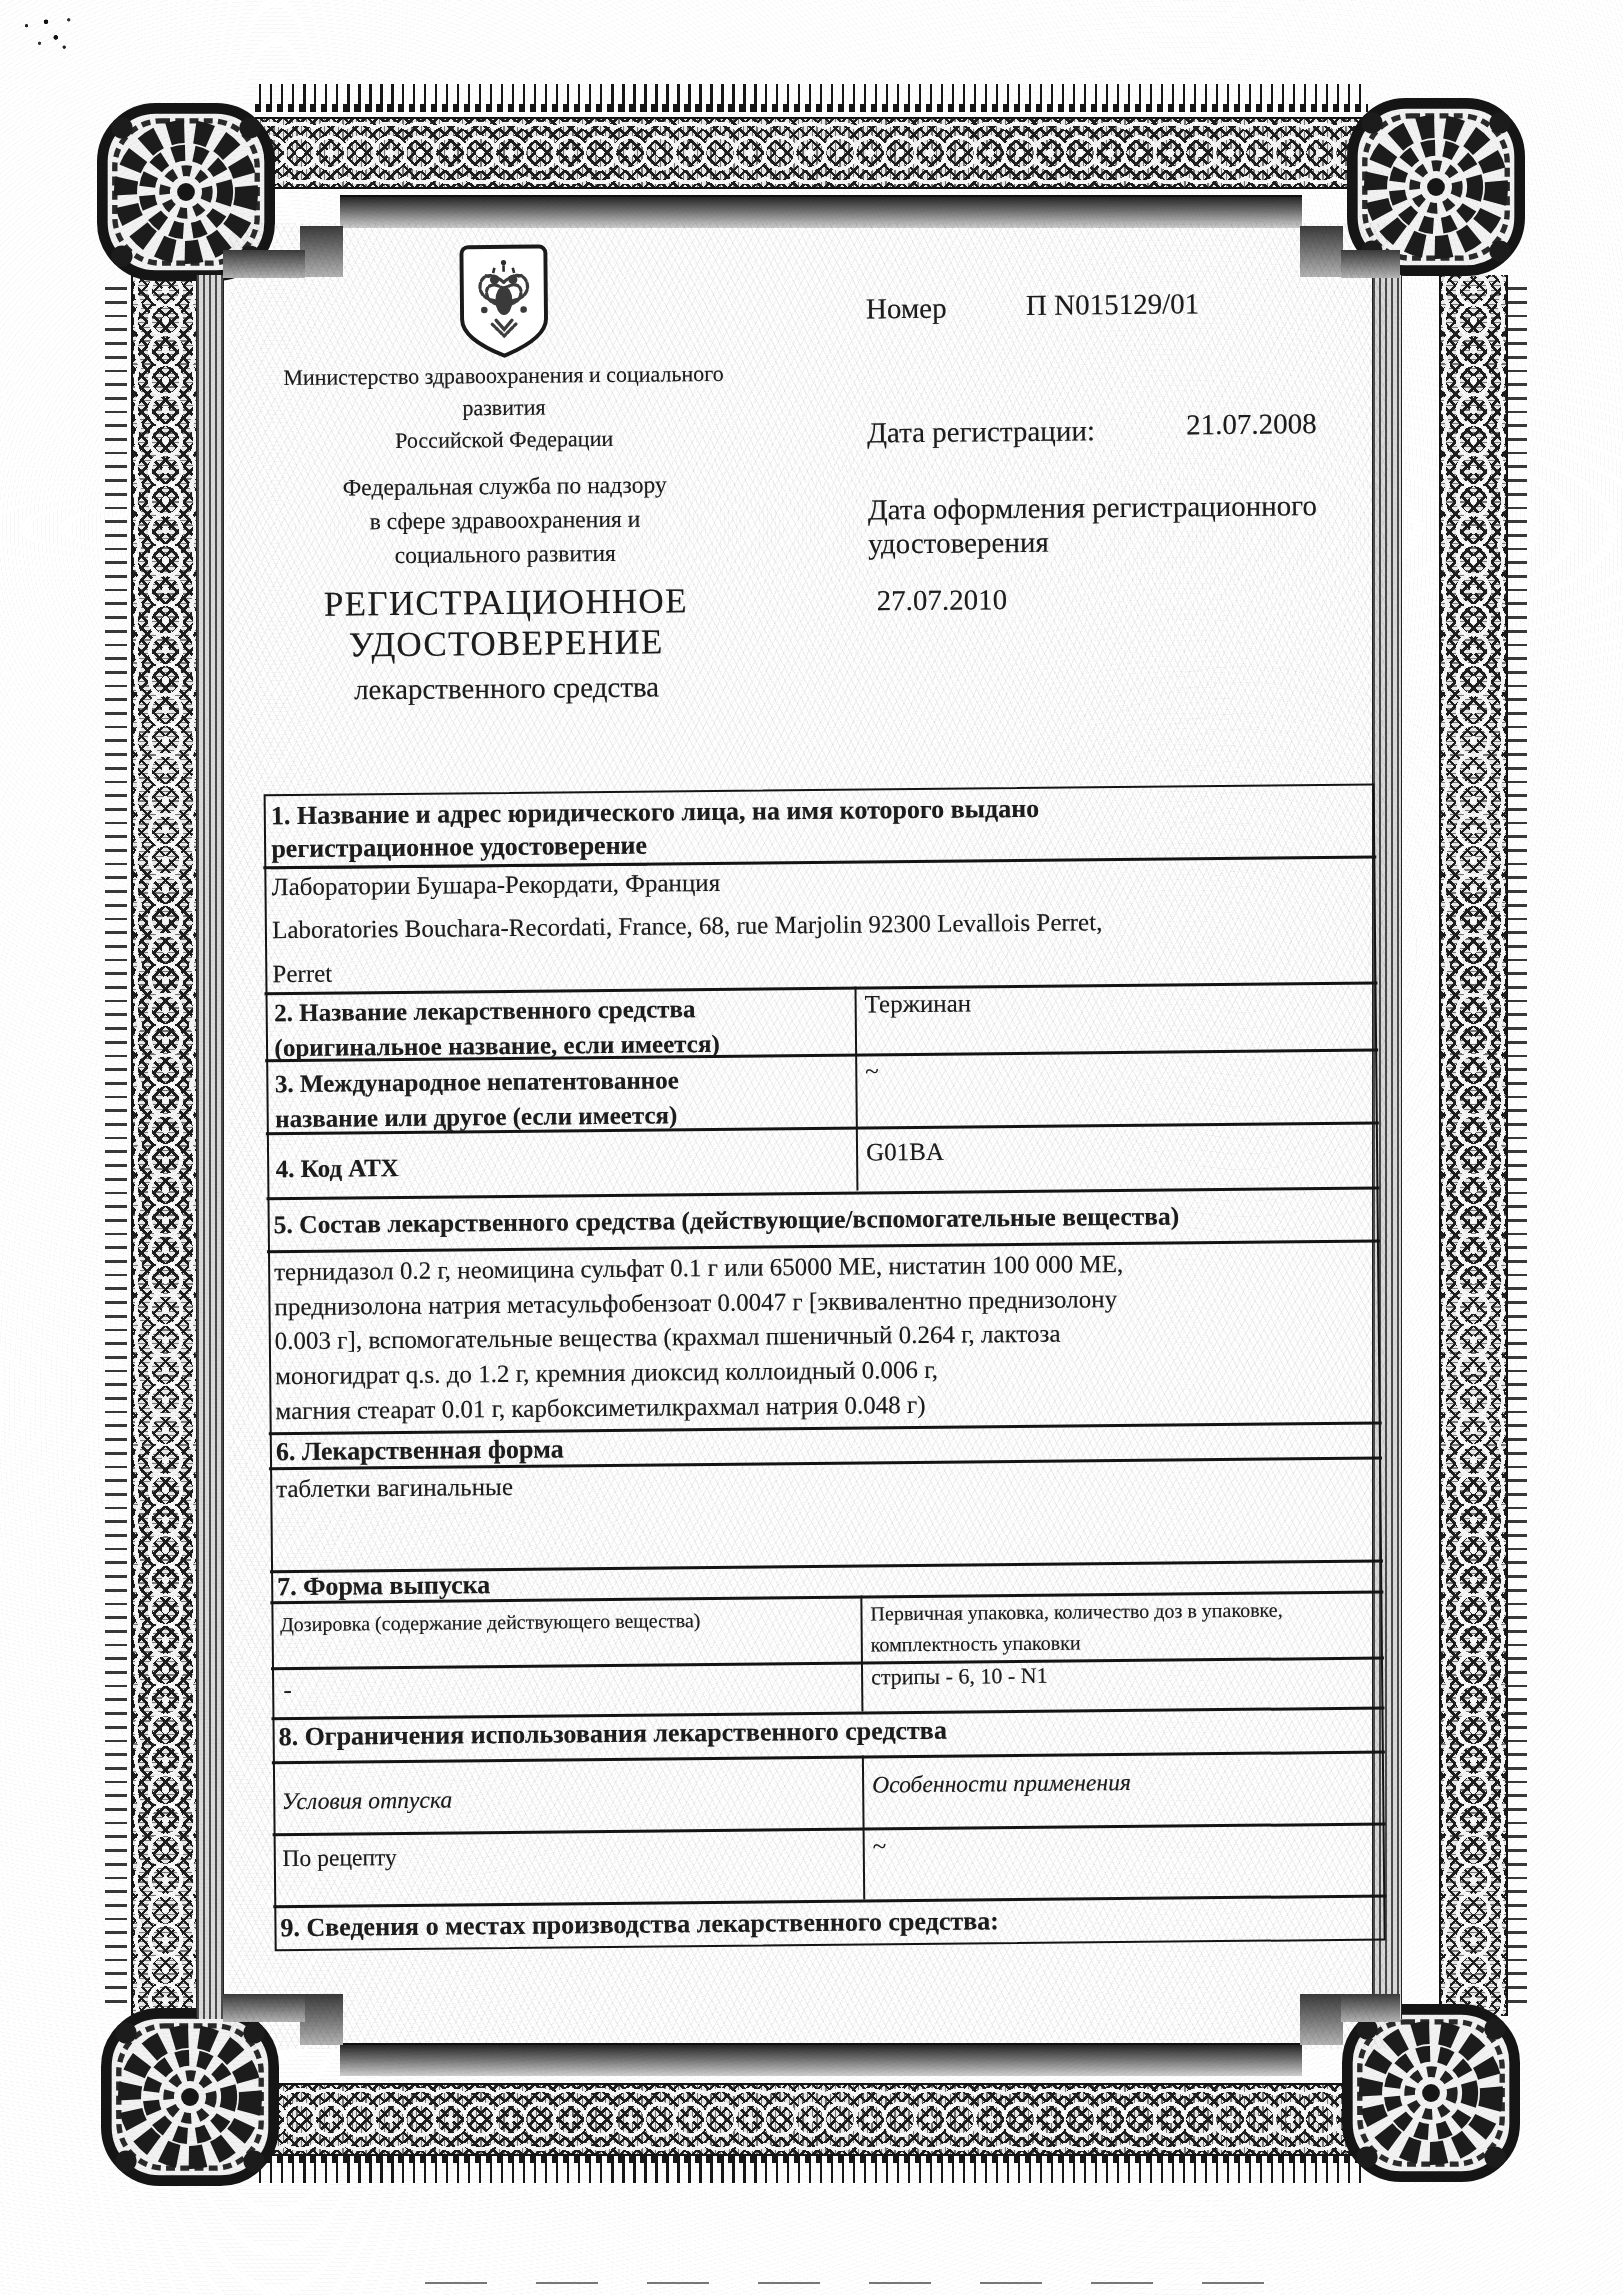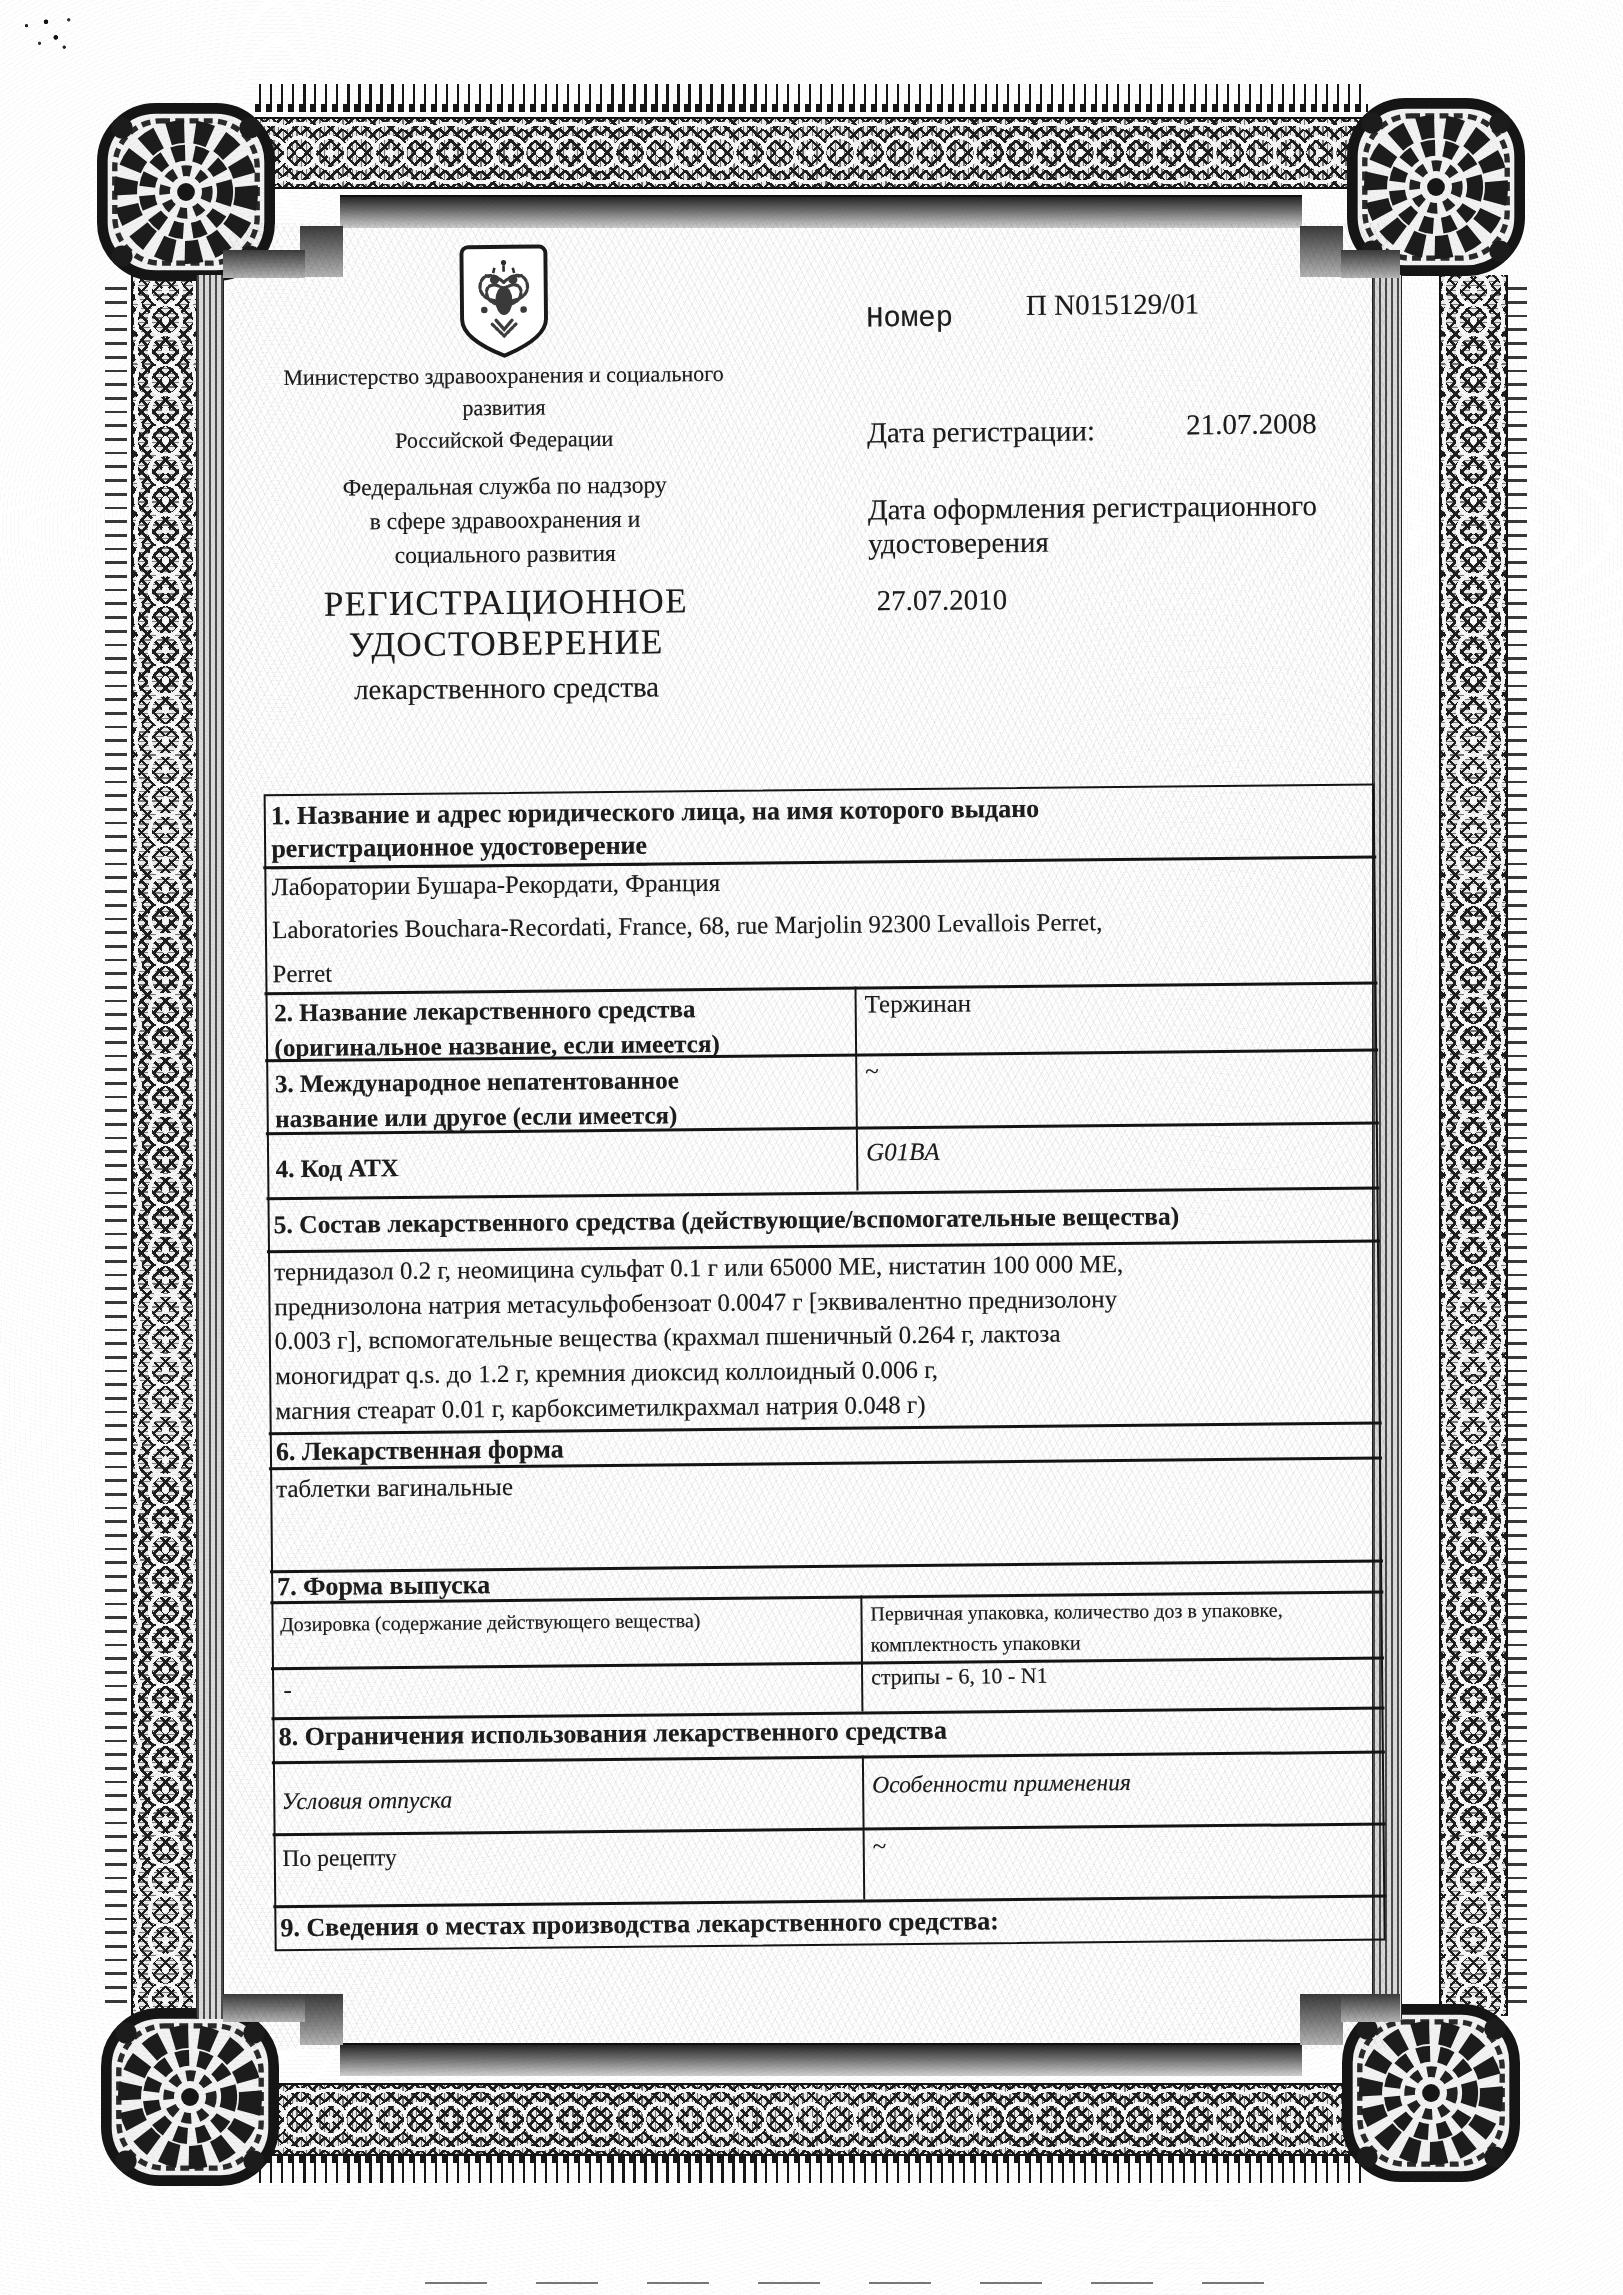--- a/index.html
+++ b/index.html
@@ -196,21 +196,21 @@
       <div>Федеральная служба по надзору</div>
       <div>в сфере здравоохранения и</div>
       <div>социального развития</div>
     </div>
     <div class="blk doc-title center">
       <div>РЕГИСТРАЦИОННОЕ</div>
       <div>УДОСТОВЕРЕНИЕ</div>
       <div class="doc-subtitle">лекарственного средства</div>
     </div>
 
-    <div class="meta-label" style="left:874px;top:303px;font-family:Liberation Mono, monospace;">Номер</div>
+    <div class="meta-label" style="left:874px;top:293px;">Номер</div>
     <div class="meta-value" style="left:1034px;top:291px;">П N015129/01</div>
     <div class="meta-label" style="left:874px;top:417px;">Дата регистрации:</div>
     <div class="meta-value" style="left:1193px;top:412px;">21.07.2008</div>
     <div class="meta-label" style="left:874px;top:494px;">Дата оформления регистрационного</div>
     <div class="meta-label" style="left:874px;top:528px;">удостоверения</div>
     <div class="meta-value" style="left:882px;top:585px;">27.07.2010</div>
 
     <div class="table">
 
       <div class="hrule" style="top:70px;"></div>
@@ -241,21 +241,21 @@
 
       <div class="cell bold" style="left:6.5px;top:203px;">2. Название лекарственного средства</div>
       <div class="cell bold" style="left:6.5px;top:238px;">(оригинальное название, если имеется)</div>
       <div class="cell" style="left:597px;top:200px;">Тержинан</div>
 
       <div class="cell bold" style="left:6.5px;top:274px;">3. Международное непатентованное</div>
       <div class="cell bold" style="left:6.5px;top:309px;">название или другое (если имеется)</div>
       <div class="cell" style="left:597px;top:267px;">~</div>
 
       <div class="cell bold" style="left:6.5px;top:359px;">4. Код АТХ</div>
-      <div class="cell" style="left:597px;top:348px;font-style:italic;">G01BA</div>
+      <div class="cell" style="left:597px;top:348px;">G01BA</div>
 
       <div class="cell bold" style="left:3.9px;top:414px;font-size:25.5px;">5. Состав лекарственного средства (действующие/вспомогательные вещества)</div>
       <div class="cell" style="left:3.9px;top:462px;">тернидазол 0.2 г, неомицина сульфат 0.1 г или 65000 МЕ, нистатин 100 000 МЕ,</div>
       <div class="cell" style="left:3.9px;top:497px;">преднизолона натрия метасульфобензоат 0.0047 г [эквивалентно преднизолону</div>
       <div class="cell" style="left:3.9px;top:531px;">0.003 г], вспомогательные вещества (крахмал пшеничный 0.264 г, лактоза</div>
       <div class="cell" style="left:3.9px;top:566px;">моногидрат q.s. до 1.2 г, кремния диоксид коллоидный 0.006 г,</div>
       <div class="cell" style="left:3.9px;top:601px;">магния стеарат 0.01 г, карбоксиметилкрахмал натрия 0.048 г)</div>
 
       <div class="cell bold" style="left:3.9px;top:641px;font-size:26px;">6. Лекарственная форма</div>
       <div class="cell" style="left:3.9px;top:679px;">таблетки вагинальные</div>

